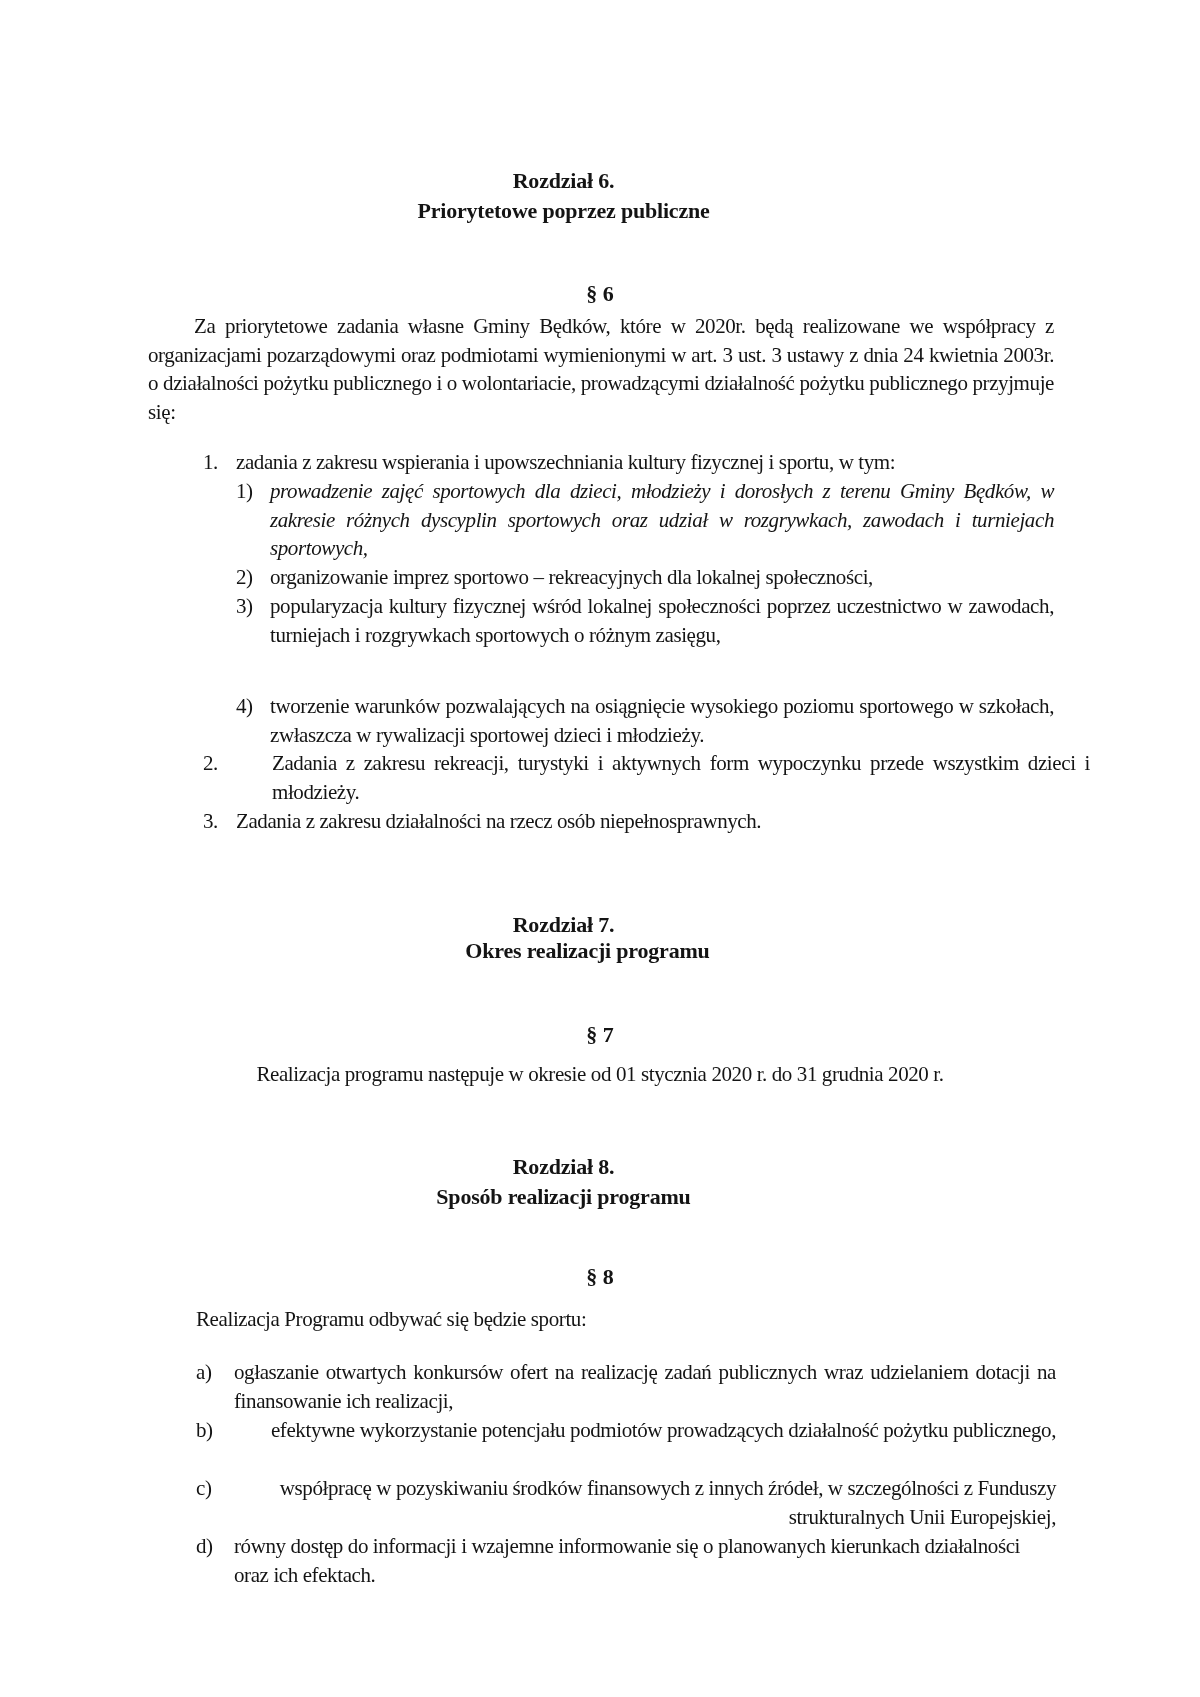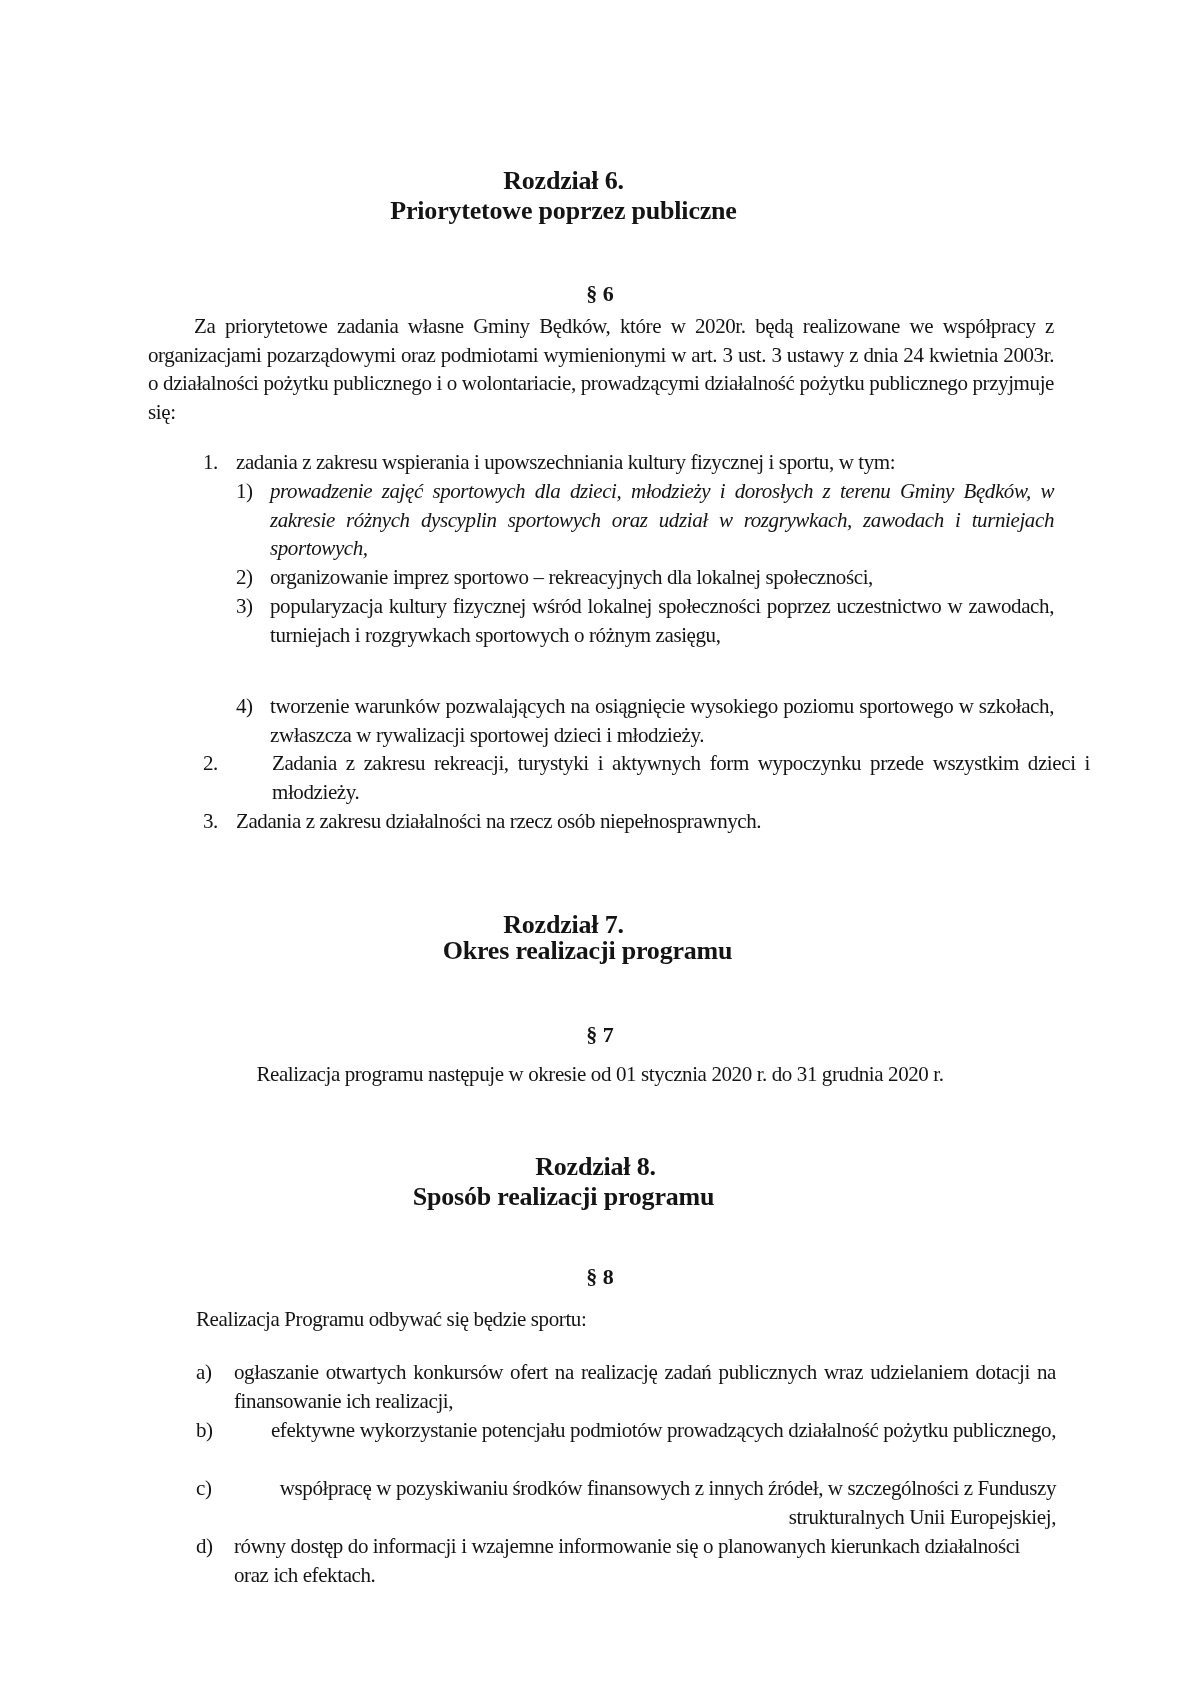--- a/index.html
+++ b/index.html
@@ -3,21 +3,21 @@
   <meta charset="utf-8">
   <style>
     html, body { margin: 0; padding: 0; background: #ffffff; }
     body {
       width: 1200px; height: 1697px; position: relative; overflow: hidden;
       font-family: "Liberation Serif", serif; color: #141414;
     }
     .page { position: absolute; left: 0; top: 0; width: 1200px; height: 1697px; }
     .heading {
       position: absolute; left: 0; width: 1127px; text-align: center;
-      font-weight: bold; font-size: 26px; line-height: 30px; letter-spacing: -0.2px;
+      font-weight: bold; font-size: 22px; line-height: 30px; letter-spacing: -0.2px;
     }
     .para-sign {
       position: absolute; left: 0; width: 1200px; text-align: center;
       font-weight: bold; font-size: 22px; line-height: 28px;
     }
     .text {
       position: absolute; font-size: 21px; line-height: 28.5px; letter-spacing: -0.4px;
     }
     .justify { text-align: justify; }
     .list-item { position: absolute; font-size: 21px; line-height: 28.5px; letter-spacing: -0.4px; }
@@ -69,21 +69,21 @@
   <div class="list-item" style="left:203px; top:807px; width:851px; height:29px;">
     <span class="marker">3.</span>
     <span class="body" style="left:33px; width:818px; text-align:left;">Zadania z zakresu działalności na rzecz osób niepełnosprawnych.</span>
   </div>
 
   <div class="heading" style="top:910px;">Rozdział 7.</div>
   <div class="heading" style="top:936px;padding-left:24px;">Okres realizacji programu</div>
   <div class="para-sign" style="top:1021px;">§ 7</div>
   <div class="text" style="left:0; width:1200px; top:1060px; text-align:center;">Realizacja programu następuje w okresie od 01 stycznia 2020 r. do 31 grudnia 2020 r.</div>
 
-  <div class="heading" style="top:1152px;margin-left:32px;">Rozdział 8.</div>
+  <div class="heading" style="top:1152px;">Rozdział 8.</div>
   <div class="heading" style="top:1182px;">Sposób realizacji programu</div>
   <div class="para-sign" style="top:1263px;">§ 8</div>
   <div class="text" style="left:196px; top:1305px; width:860px;">Realizacja Programu odbywać się będzie sportu:</div>
 
   <div class="list-item" style="left:196px; top:1358px; width:860px; height:58px;">
     <span class="marker">a)</span>
     <span class="body" style="left:38px; width:822px;">ogłaszanie otwartych konkursów ofert na realizację zadań publicznych wraz udzielaniem dotacji na finansowanie ich realizacji,</span>
   </div>
 
   <div class="list-item" style="left:196px; top:1416px; width:860px; height:58px;">

